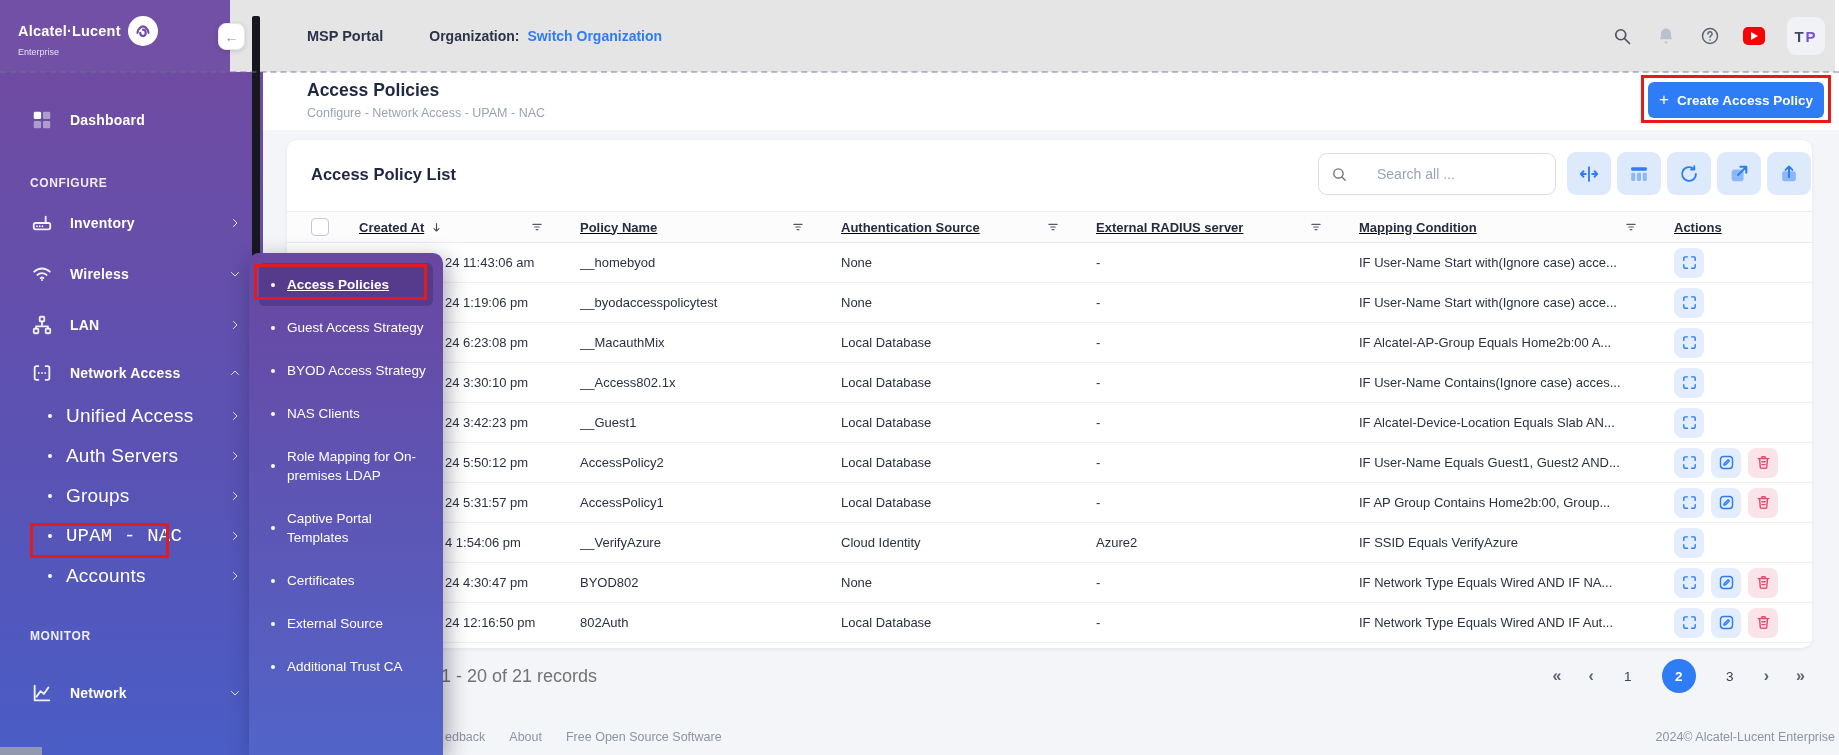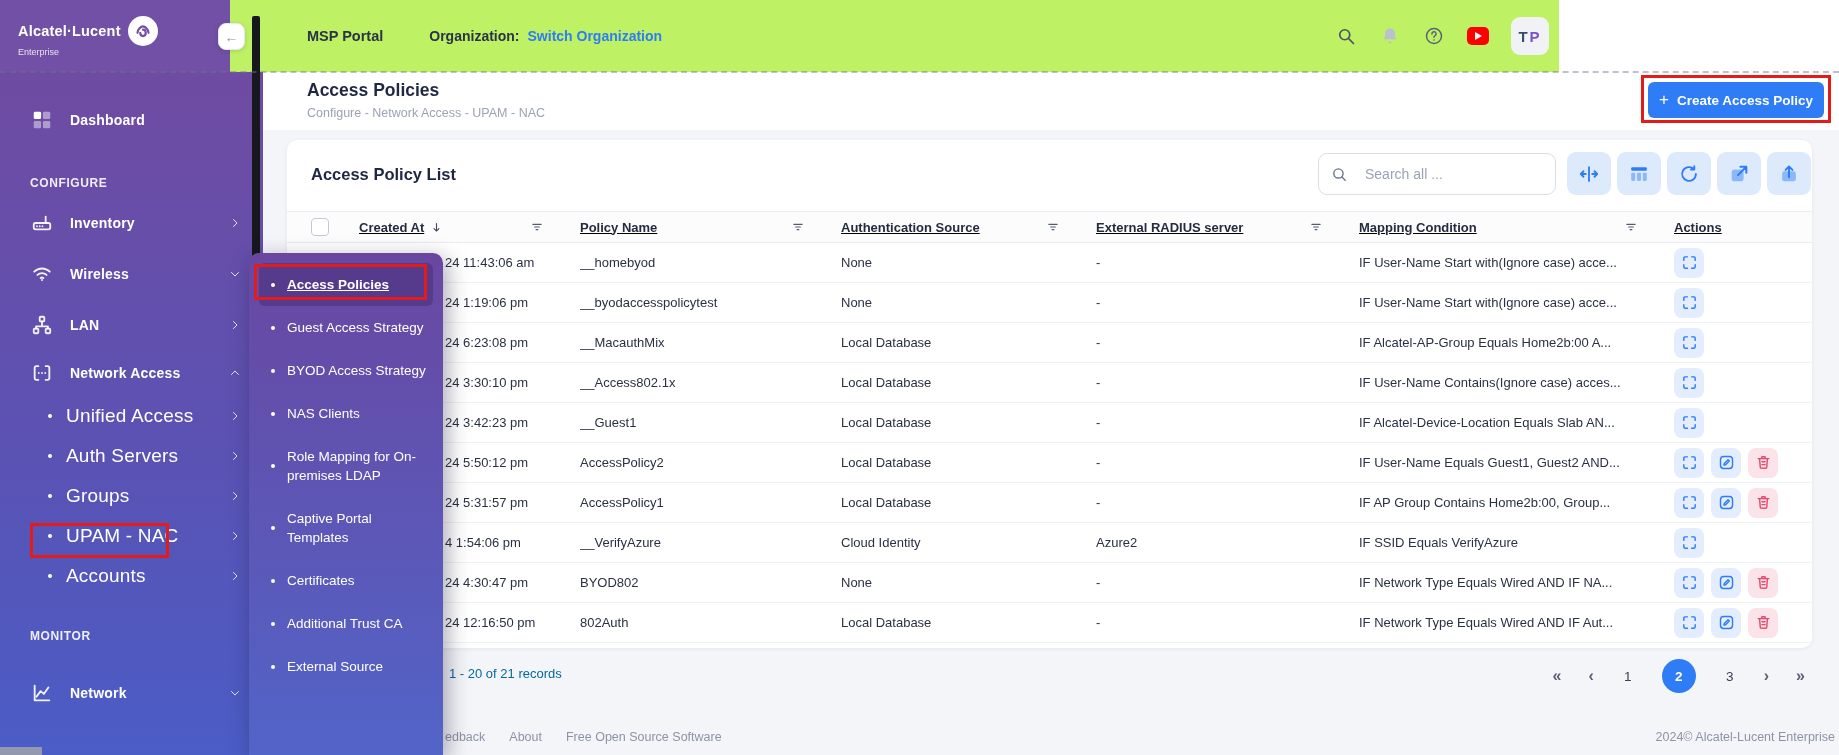--- a/index.html
+++ b/index.html
@@ -2,21 +2,21 @@
 <html><head>
 <meta charset="utf-8">
 <style>
   html,body{margin:0;padding:0;}
   body{
     width:1839px;height:755px;position:relative;overflow:hidden;
     font-family:"Liberation Sans",sans-serif;background:#fff;
     -webkit-font-smoothing:antialiased;
   }
   
-  .topbar{position:absolute;left:0;top:0;width:1559px;height:72px;background:#bef264;z-index:2;}
+  .topbar{position:absolute;left:0;top:0;width:1835px;height:72px;background:#e5e5e5;z-index:2;}
   .logo-block{position:absolute;left:0;top:0;width:230px;height:72px;background:#7150a5;display:flex;align-items:center;padding-left:18px;box-sizing:border-box;}
   .logo-text .t1{color:#fff;font-size:14.5px;font-weight:700;letter-spacing:.2px;display:flex;align-items:center;gap:7px;}
   .logo-text .t2{color:#e8e2f2;font-size:9px;margin-top:1px;}
   .logo-circle{width:30px;height:30px;border-radius:50%;background:#fff;display:flex;align-items:center;justify-content:center;}
   .collapse-btn{position:absolute;left:218px;top:23px;width:27px;height:27px;background:#fff;border:1px solid #e7e9f0;border-radius:8px;box-shadow:0 1px 4px rgba(40,40,80,.18);display:flex;align-items:center;justify-content:center;color:#8a90a0;font-size:14px;z-index:6;cursor:pointer;}
   .topbar-left{position:absolute;left:307px;top:0;height:72px;display:flex;align-items:center;}
   .tb-title{font-size:14.5px;font-weight:700;color:#2b3348;}
   .tb-org-label{margin-left:46px;font-size:14px;font-weight:700;color:#2b3348;text-align:right;}
   .tb-org-link{margin-left:8px;font-size:14px;font-weight:700;color:#2e7cf6;cursor:pointer;}
   .topbar-icons{position:absolute;right:10px;top:0;height:72px;display:flex;align-items:center;gap:22px;}
@@ -45,21 +45,21 @@
   
   .page-header{position:absolute;left:263px;top:73px;width:1576px;height:57px;background:#fff;z-index:1;}
   .pg-title{position:absolute;left:44px;top:7px;font-size:17.5px;font-weight:700;color:#1f2742;}
   .pg-breadcrumb{position:absolute;left:44px;top:33px;font-size:12.5px;color:#9ba3b3;}
   .create-btn{position:absolute;left:1385px;top:9px;width:176px;height:36px;background:#2e7cf6;border:none;border-radius:6px;color:#fff;font-size:13.5px;font-weight:700;font-family:inherit;display:flex;align-items:center;justify-content:center;gap:8px;cursor:pointer;}
   .create-btn .plus{font-size:17px;font-weight:400;margin-top:-1px;}
   
   .content{position:absolute;left:263px;top:130px;width:1576px;height:625px;background:#f4f5f8;z-index:1;}
   .card{position:absolute;left:24px;top:10px;width:1525px;height:508px;background:#fff;border-radius:10px;box-shadow:0 1px 4px rgba(35,40,80,.07);}
   .card-title{position:absolute;left:24px;top:25px;font-size:16.5px;font-weight:700;color:#1e2642;}
-  .search-box{position:absolute;left:1031px;top:13px;width:238px;height:42px;border:1px solid #d9dee9;border-radius:9px;box-sizing:border-box;display:flex;align-items:center;padding:0 12px;gap:15px;background:#fff;}
+  .search-box{position:absolute;left:1031px;top:13px;width:238px;height:42px;border:1px solid #d9dee9;border-radius:9px;box-sizing:border-box;display:flex;align-items:center;padding:0 12px;gap:27px;background:#fff;}
   .search-box svg{width:17px;height:17px;color:#6b7486;flex:none;}
   .search-box input{border:none;outline:none;font-family:inherit;font-size:14px;color:#3a4154;width:100%;background:transparent;}
   .search-box input::placeholder{color:#9aa3b5;}
   .toolbar{position:absolute;left:1280px;top:12px;display:flex;gap:6px;}
   .tool-btn{width:44px;height:43px;border:none;border-radius:9px;background:#ddeafc;color:#2e7cf6;display:flex;align-items:center;justify-content:center;cursor:pointer;}
   .tool-btn svg{width:22px;height:22px;}
   
   .tgrid{display:grid;grid-template-columns:48px 221px 261px 255px 263px 315px 1fr;align-items:center;padding:0 20px 0 24px;box-sizing:border-box;}
   .thead{position:absolute;left:0;top:71px;width:100%;height:32px;background:#fcfcfd;border-top:1px solid #e9ebf1;border-bottom:1px solid #e9ebf1;text-decoration:underline;}
   .th{display:flex;align-items:center;font-size:13px;font-weight:700;color:#252c3f;overflow:hidden;white-space:nowrap;}
@@ -71,21 +71,21 @@
   .tbody{position:absolute;left:0;top:103px;width:100%;}
   .trow{height:40px;border-bottom:1px solid #f0f1f5;}
   .td{font-size:13px;color:#2a3142;overflow:hidden;white-space:nowrap;}
   .td.created{padding-left:86px;}
   .actions{display:flex;gap:7px;align-items:center;}
   .act-btn{width:30px;height:30px;border:none;border-radius:8px;display:flex;align-items:center;justify-content:center;cursor:pointer;}
   .act-btn svg{width:17px;height:17px;}
   .act-blue{background:#e3edfd;color:#2e7cf6;}
   .act-red{background:#fbe3ea;color:#e8476b;}
   
-  .records{position:absolute;left:186px;top:536px;font-size:13px;color:#0369a1;}
+  .records{position:absolute;left:178px;top:536px;font-size:18px;color:#737373;}
   .pager{position:absolute;right:34px;top:528px;height:36px;display:flex;align-items:center;gap:27px;}
   .pg-arrow{font-size:16px;font-weight:700;color:#596075;cursor:pointer;line-height:1;}
   .pg-num{font-size:13.5px;color:#3a4154;cursor:pointer;min-width:14px;text-align:center;}
   .pg-num.active{width:34px;height:34px;border-radius:50%;background:#2e7cf6;color:#fff;display:flex;align-items:center;justify-content:center;font-weight:700;}
   .footer-links{position:absolute;left:182px;top:600px;display:flex;gap:24px;font-size:12.5px;color:#8d93a6;}
   .footer-links span{cursor:pointer;}
   .copyright{position:absolute;right:4px;top:600px;font-size:12.5px;color:#8d93a6;}
   
   .popup{position:absolute;left:249px;top:253px;width:194px;height:502px;background:linear-gradient(180deg,#6947a1 0%,#5264c8 100%);border-radius:10px 10px 0 0;box-shadow:4px 6px 22px rgba(20,20,50,.38);z-index:30;box-sizing:border-box;padding:10px 10px 0 10px;overflow:hidden;}
   .pp-item{display:flex;align-items:center;color:#fff;cursor:pointer;padding:12px 4px 12px 12px;border-radius:6px;}
@@ -249,21 +249,21 @@
     </div>
     <div class="sb-sub" style="height: 40px;">
       <span class="bullet"></span>
       <span class="sb-label">Groups</span>
       <span class="sb-chev">
         <svg viewBox="0 0 24 24" fill="none" stroke="currentColor" stroke-width="2" stroke-linecap="round" stroke-linejoin="round">
           <polyline points="9 5 16 12 9 19"></polyline>
         </svg>
       </span>
     </div>
-    <div class="sb-sub" style="height: 40px;">
+    <div class="sb-sub" style="height: 40px; font-family: Liberation Mono, monospace;">
       <span class="bullet"></span>
       <span class="sb-label">UPAM - NAC</span>
       <span class="sb-chev">
         <svg viewBox="0 0 24 24" fill="none" stroke="currentColor" stroke-width="2" stroke-linecap="round" stroke-linejoin="round">
           <polyline points="9 5 16 12 9 19"></polyline>
         </svg>
       </span>
     </div>
     <div class="sb-sub" style="height: 40px;">
       <span class="bullet"></span>
@@ -688,24 +688,24 @@
     <div class="pp-item">
       <span class="bullet"></span>
       <span class="pp-label">Captive Portal Templates</span>
     </div>
     <div class="pp-item">
       <span class="bullet"></span>
       <span class="pp-label">Certificates</span>
     </div>
     <div class="pp-item">
       <span class="bullet"></span>
+      <span class="pp-label">External Source</span>
+    </div>
+    <div class="pp-item">
+      <span class="bullet"></span>
       <span class="pp-label">Additional Trust CA</span>
-    </div>
-    <div class="pp-item">
-      <span class="bullet"></span>
-      <span class="pp-label">External Source</span>
     </div>
   </div>
 
 <div class="dash-line"></div>
 <div class="anno anno-create"></div>
 <div class="anno anno-popup"></div>
 <div class="anno anno-upam"></div>
 
 </body></html>

